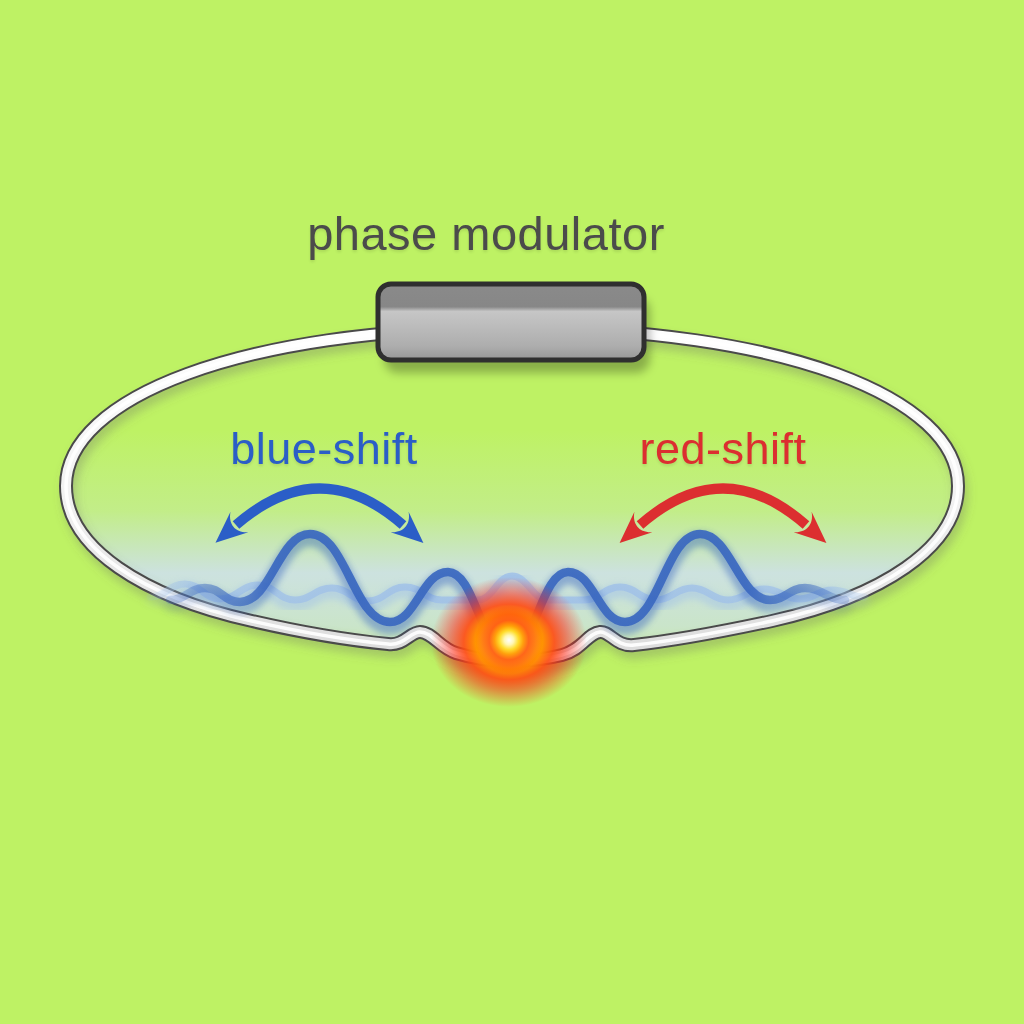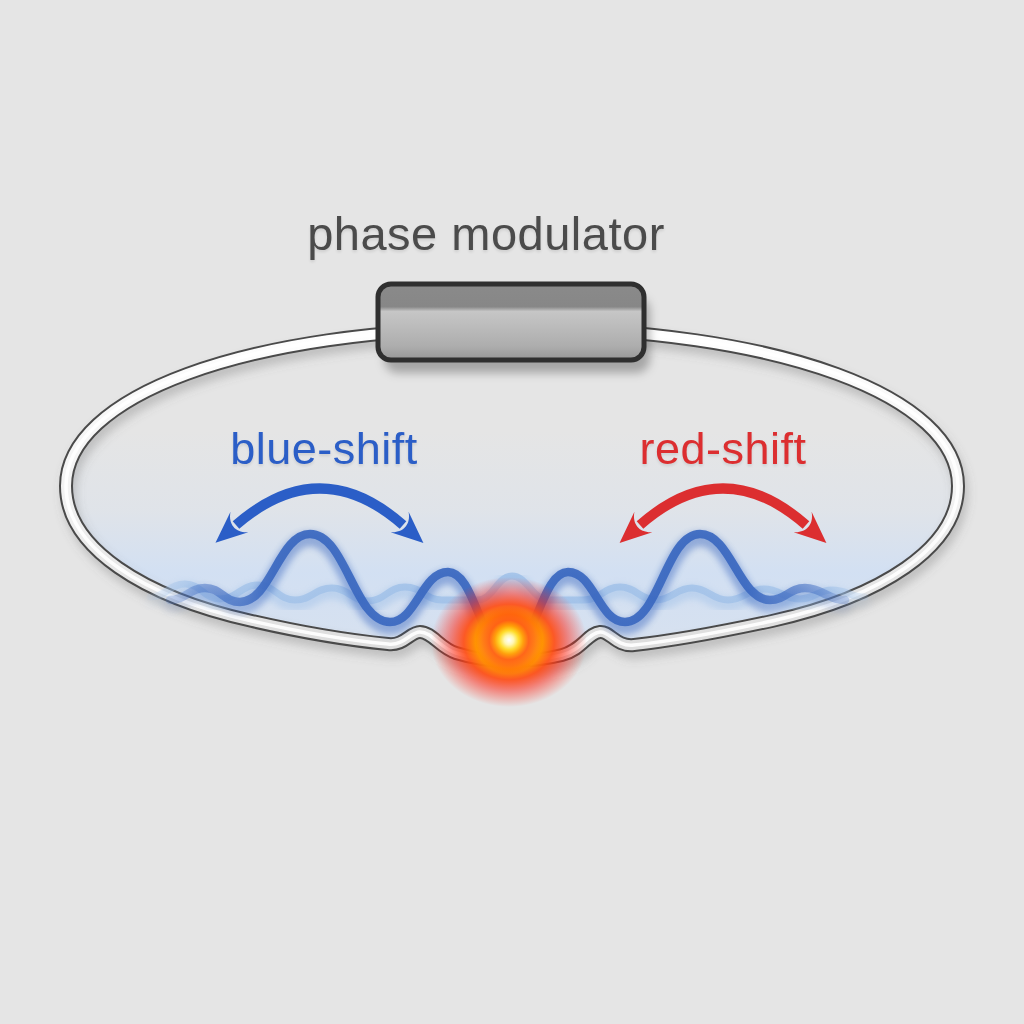--- a/index.html
+++ b/index.html
@@ -1,17 +1,17 @@
 <!DOCTYPE html>
 <html style="--blue: #2b5ec7; --red: #dc2e30; --text-gray: #4b4b4b; --wave-dark: #3a68c0; --wave-light: #9fc0e8; --haze: #cfdff5; --fiber-outline: #4a4a4a; --fiber-body: #f2f2f2; --modulator-dark: #8a8a8a; --modulator-light: #c6c6c6; --modulator-border: #2f2f2f; --glow-core: #ffffff; --glow-yellow: #ffd91e; --glow-orange: #ff9800; --glow-red: #ff2a1a;"><head>
 <meta charset="utf-8">
 <style>
   html,body{margin:0;padding:0;background:#ffffff;}
   .stage{
-    position:relative;width:1024px;height:1024px;background:#e5e5e5;overflow:hidden;
+    position:relative;width:1024px;height:1024px;background:#bef264;overflow:hidden;
     font-family:"Liberation Sans",sans-serif;
   }
   .stage svg{position:absolute;left:0;top:0;}
   .lbl{
     position:absolute;text-align:center;white-space:nowrap;
     color:var(--text-gray,#4b4b4b);
     text-shadow:0 2px 3px rgba(0,0,0,0.10);
     letter-spacing:0.5px;
   }
   .lbl-top{left:236px;top:206px;width:500px;font-size:47px;}

